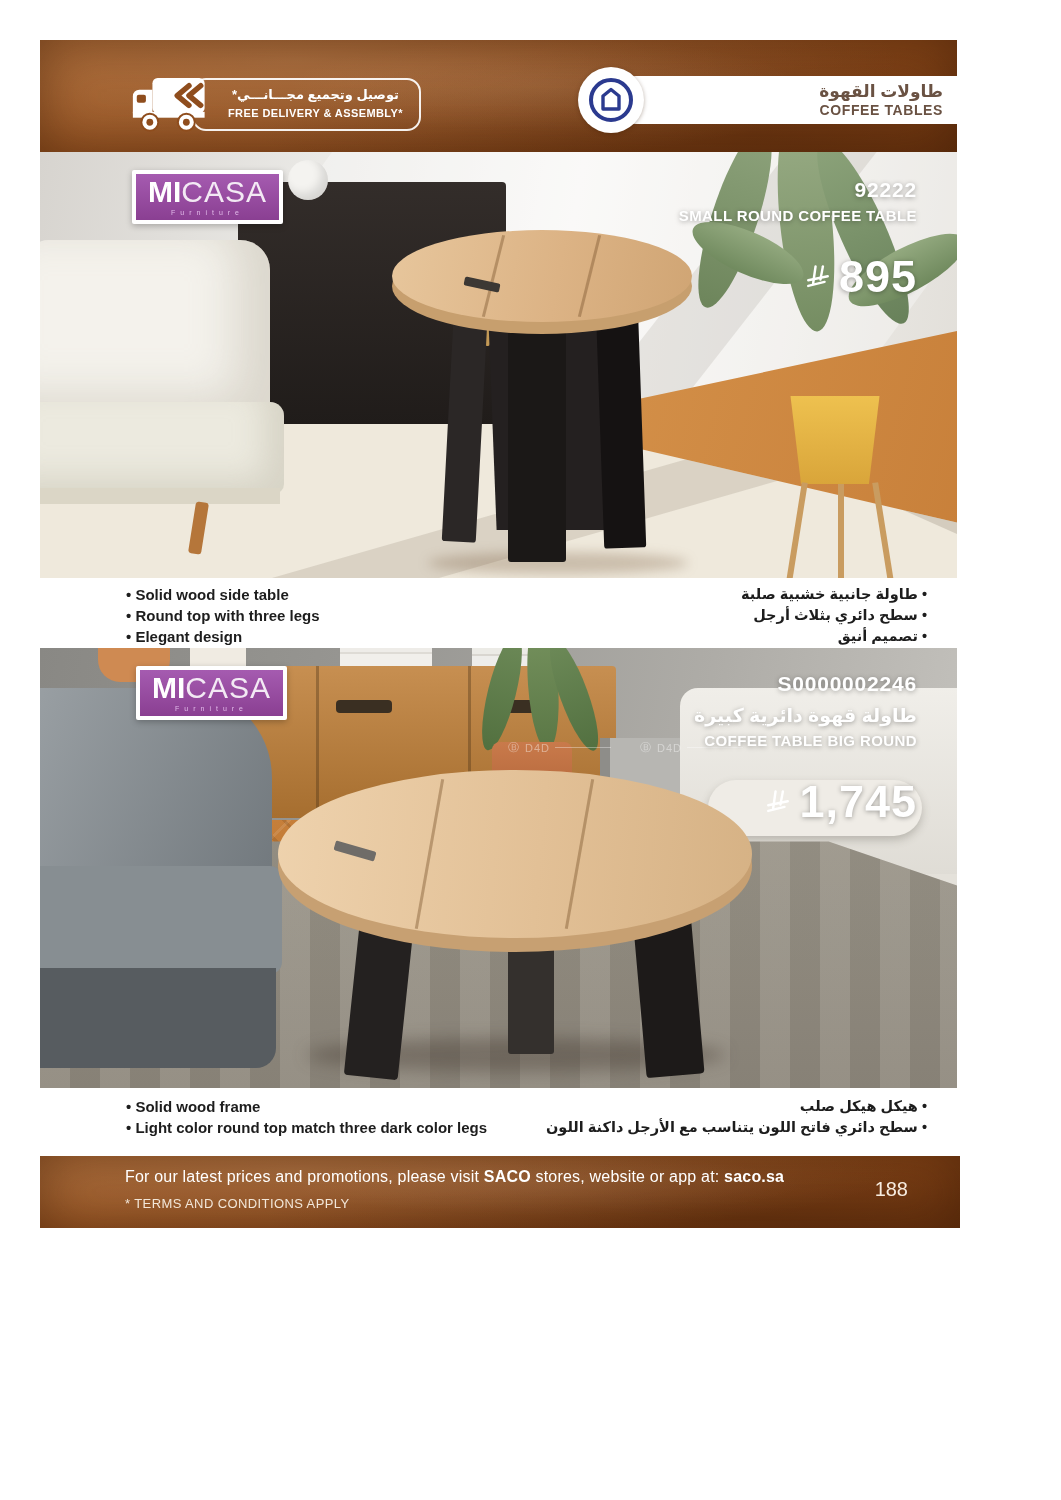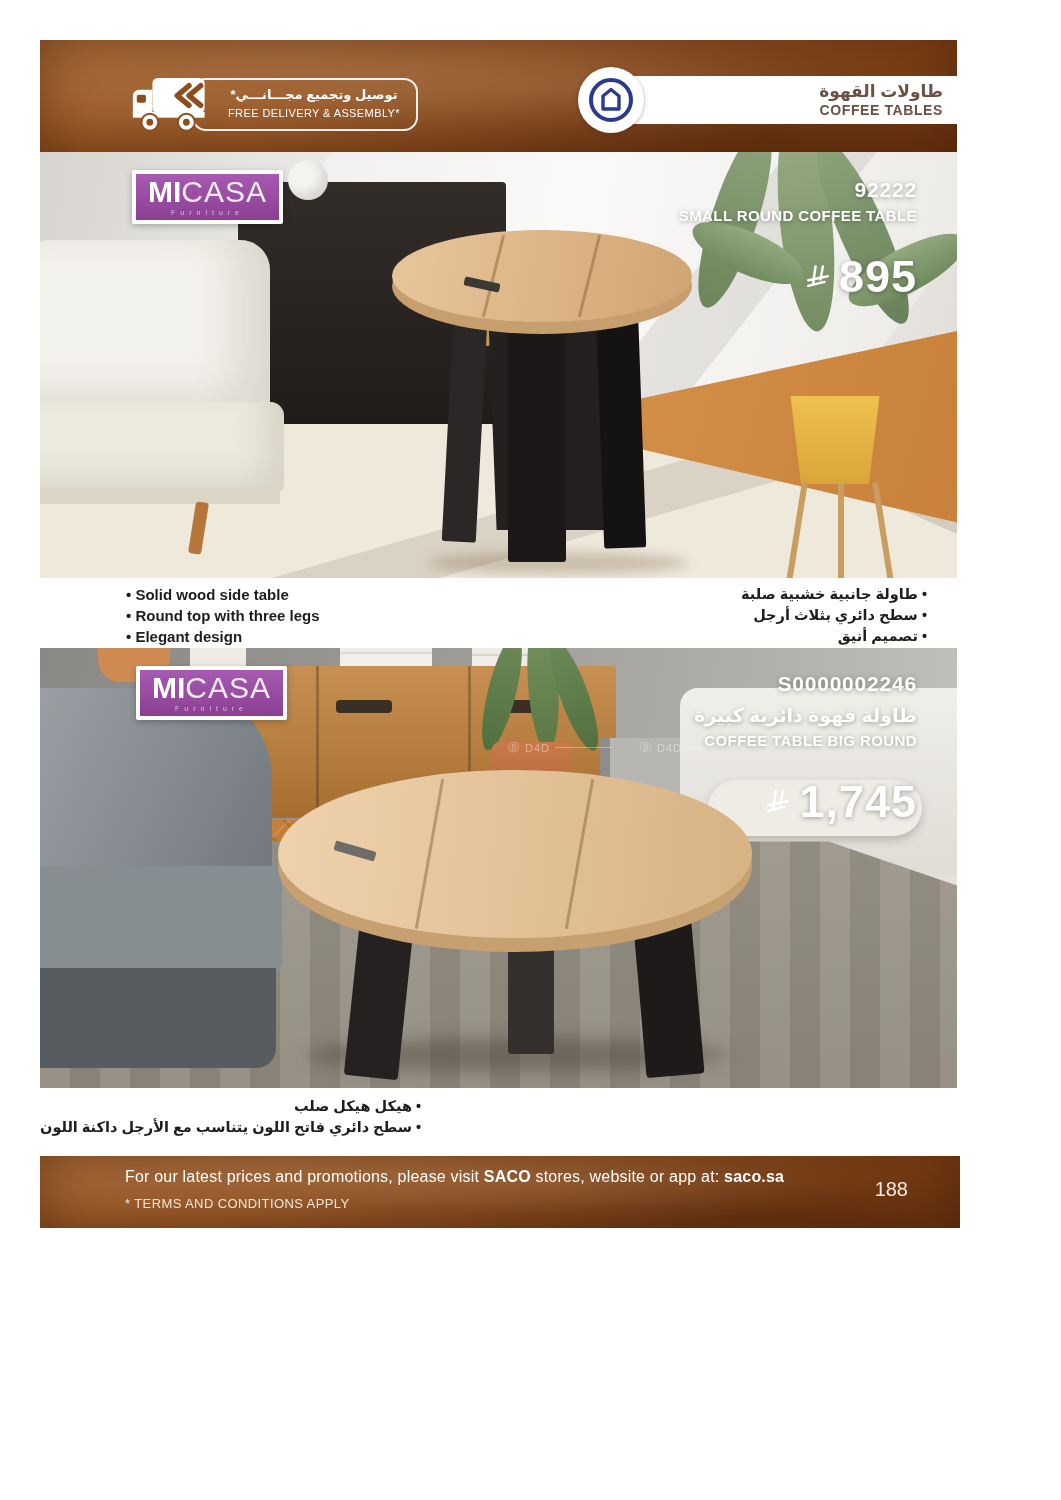--- a/index.html
+++ b/index.html
@@ -14,21 +14,21 @@
       linear-gradient(160deg,#a35d27 0%,#8f4d1d 45%,#7a3d13 100%);
     box-shadow:inset 0 0 55px rgba(50,20,0,.5);
   }
   
   .header{position:absolute;left:40px;top:40px;width:917px;height:112px;}
   .delivery{position:absolute;left:86px;top:34px;display:flex;align-items:center;}
   .truck{width:92px;height:60px;flex:0 0 auto;position:relative;z-index:2;}
   .delivery-pill{margin-left:-26px;border:2px solid rgba(255,255,255,.92);border-radius:14px;
       padding:7px 16px 8px 34px;color:#fff;text-align:left;}
   .delivery-ar{font-size:13px;font-weight:700;direction:rtl;text-align:center;letter-spacing:.5px;line-height:16px;}
-  .delivery-en{font-size:11px;font-weight:400;letter-spacing:.4px;line-height:15px;margin-top:3px;}
+  .delivery-en{font-size:11px;font-weight:700;letter-spacing:.4px;line-height:15px;margin-top:3px;}
   .ribbon{position:absolute;left:572px;right:0;top:36px;height:48px;background:#fff;
       border-radius:24px 0 0 24px;display:flex;align-items:center;justify-content:flex-end;
       padding-right:14px;box-sizing:border-box;}
   .home-badge{position:absolute;left:-34px;top:-9px;width:66px;height:66px;border-radius:50%;
       background:#fff;box-shadow:0 1px 4px rgba(60,30,5,.35);display:flex;align-items:center;justify-content:center;}
   .ribbon-text{text-align:right;color:#6a5243;line-height:1.15;}
   .ribbon-ar{font-size:17px;font-weight:700;direction:rtl;}
   .ribbon-en{font-size:14px;font-weight:700;letter-spacing:.6px;}
   
   .scene{position:absolute;left:40px;width:917px;overflow:hidden;background:#ddd;}
@@ -346,20 +346,24 @@
             <path d="M4 20 L28 15"></path>
               <path d="M4 27 L24 22"></path>
           </g>
         </svg>
         <span class="price-num">1,745</span>
       </div>
     </div>
   </div>
 
   <div class="features features-2">
+    <ul class="feat-en">
+      <li>Solid wood frame</li>
+      <li>Light color round top match three dark color legs</li>
+    </ul>
     <ul class="feat-ar">
       <li>هيكل هيكل صلب</li>
       <li>سطح دائري فاتح اللون يتناسب مع الأرجل داكنة اللون</li>
     </ul>
   </div>
 
   <div class="footer leather">
     <div class="footer-main"><span>For our latest prices and promotions, please visit </span><b>SACO</b><span> stores, website or app at: </span><b>saco.sa</b></div>
     <div class="footer-terms">* TERMS AND CONDITIONS APPLY</div>
     <div class="page-num">188</div>

